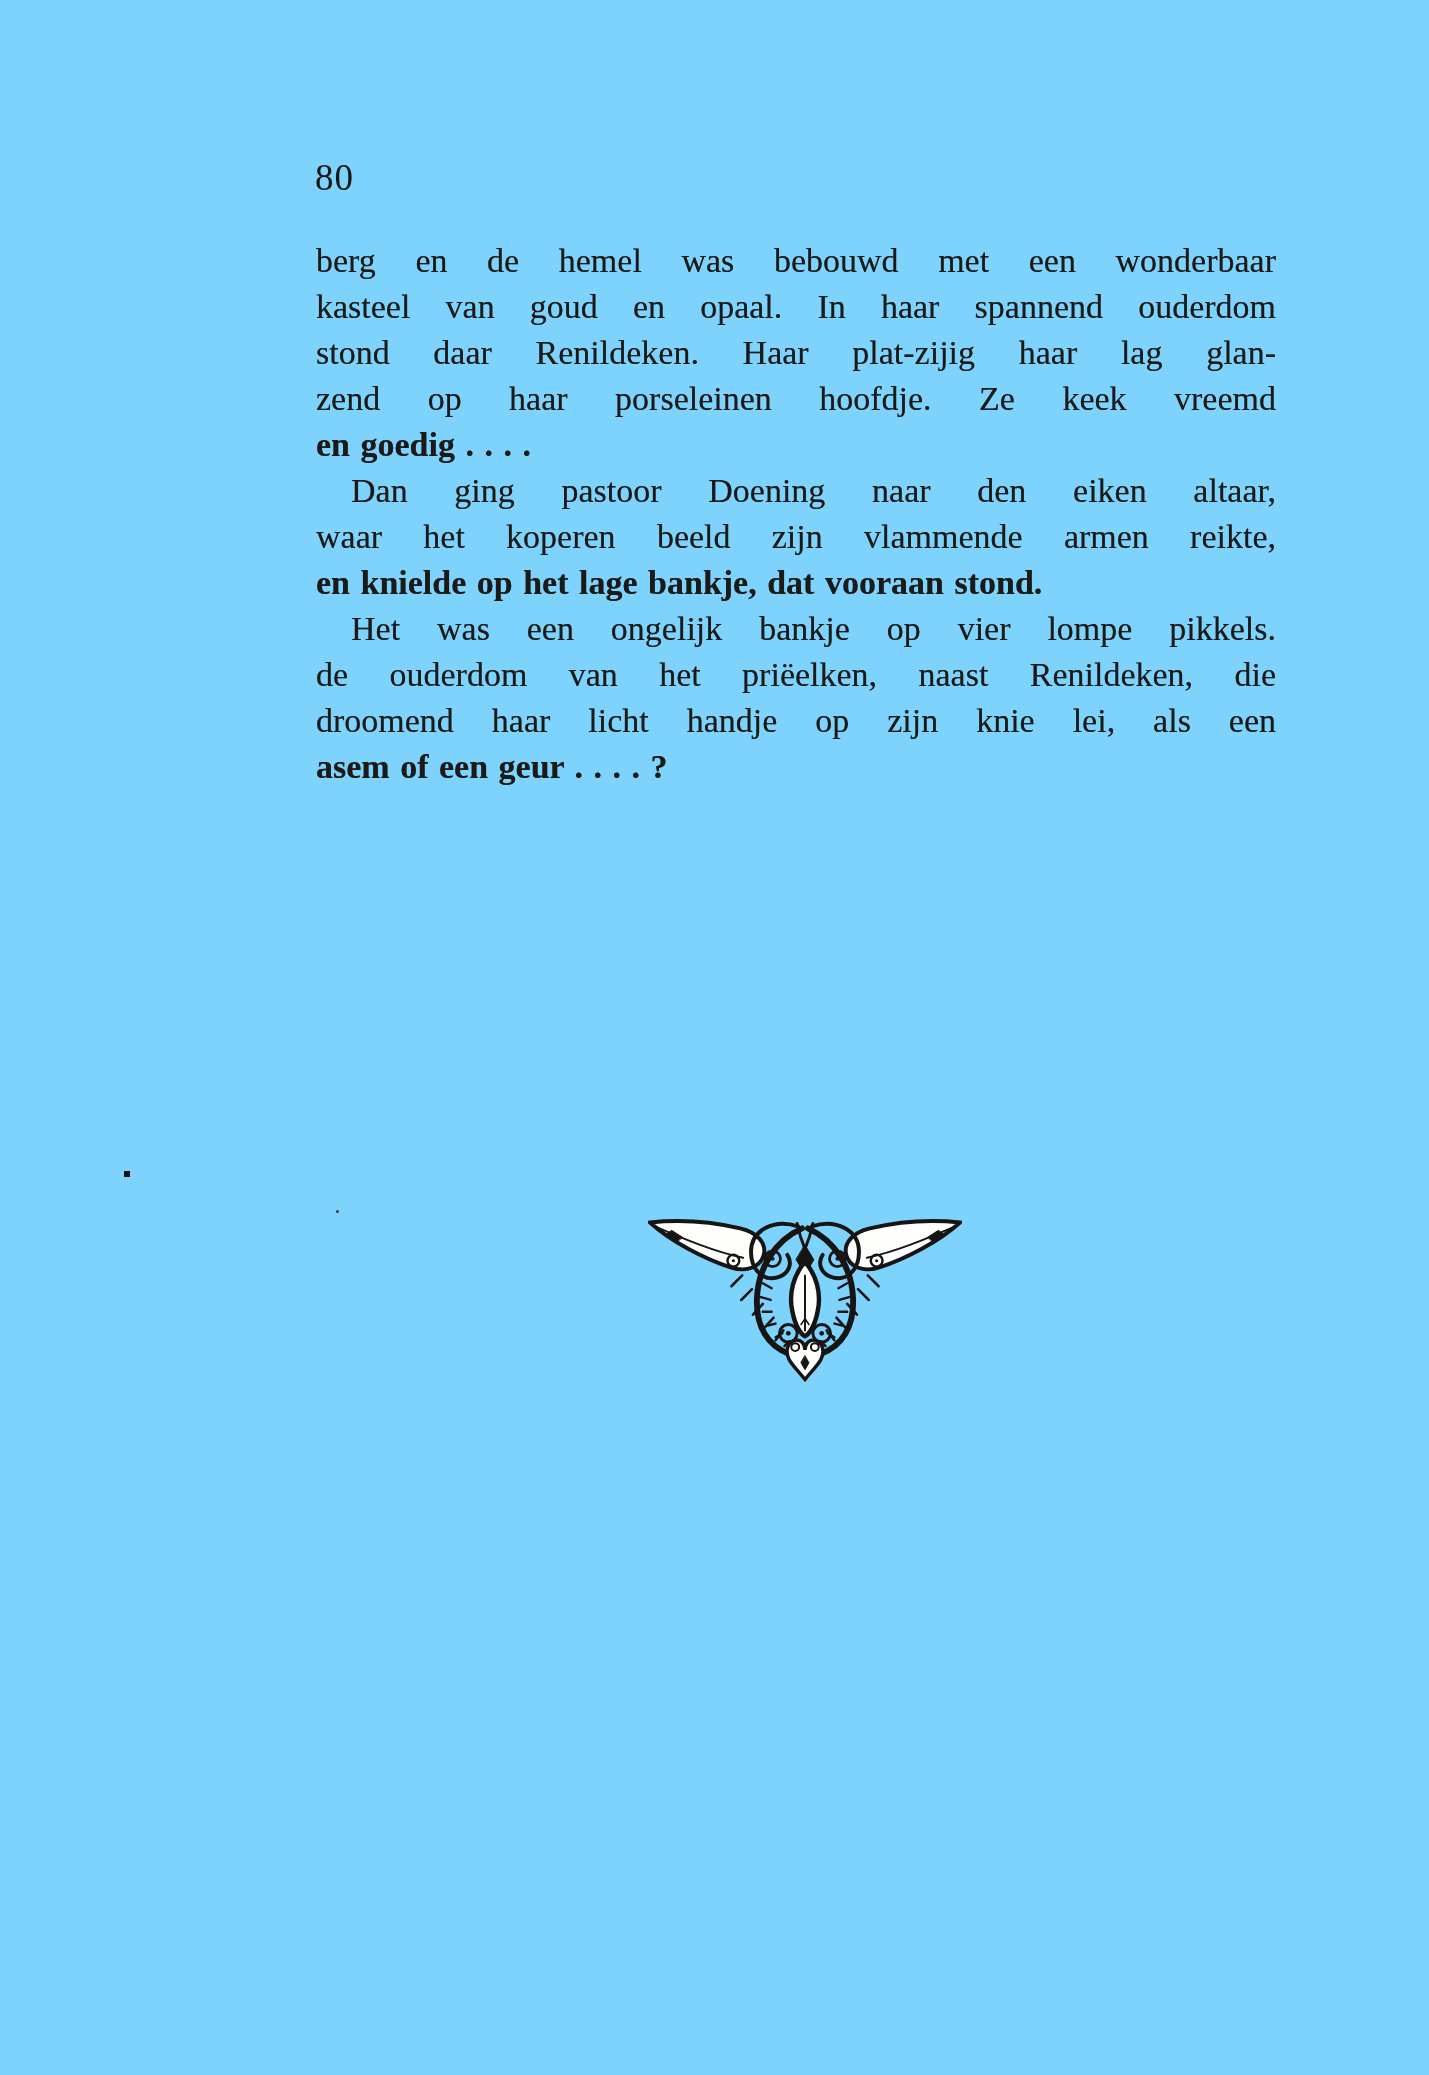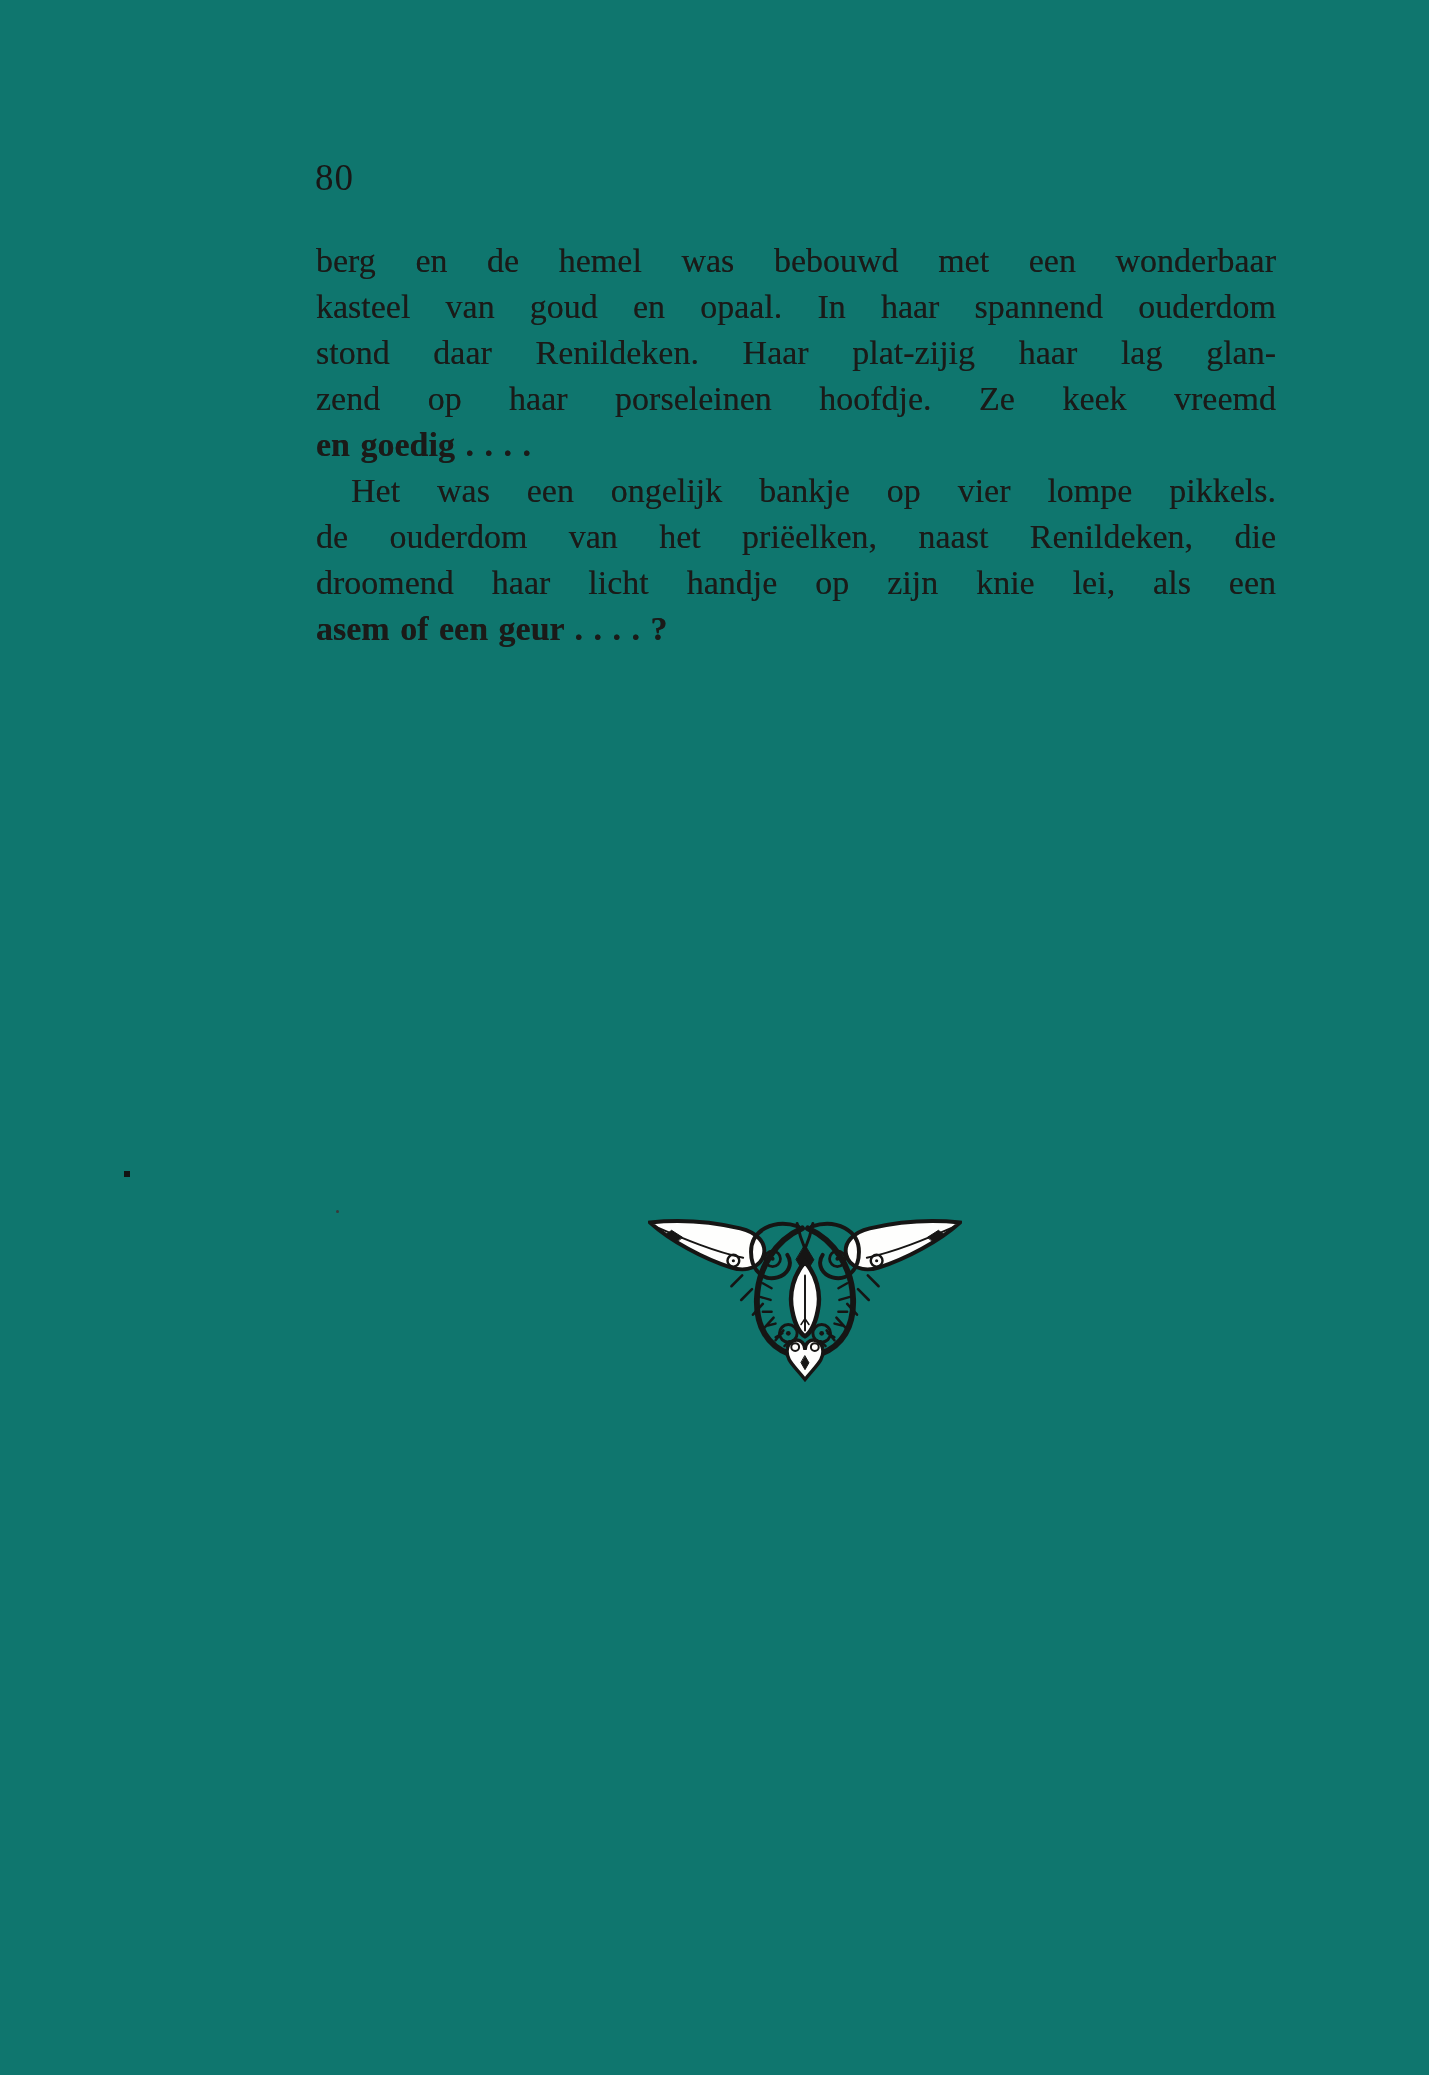--- a/index.html
+++ b/index.html
@@ -4,21 +4,21 @@
 <style>
   html, body {
     margin: 0;
     padding: 0;
     background: #ffffff;
   }
   .page {
     position: relative;
     width: 1429px;
     height: 2075px;
-    background: #0f766e;
+    background: #7dd3fc;
     overflow: hidden;
     font-family: "Liberation Serif", "DejaVu Serif", serif;
     color: #181716;
   }
   .page-number {
     position: absolute;
     left: 315px;
     top: 156px;
     font-size: 37px;
     letter-spacing: 1px;
@@ -69,20 +69,25 @@
 
   <div class="page-number">80</div>
 
   <div class="text-block" id="text-block">
       <div class="para">
         <div class="line">berg en de hemel was bebouwd met een wonderbaar</div>
         <div class="line">kasteel van goud en opaal. In haar spannend ouderdom</div>
         <div class="line">stond daar Renildeken. Haar plat-zijig haar lag glan-</div>
         <div class="line">zend op haar porseleinen hoofdje. Ze keek vreemd</div>
         <div class="line last">en goedig . . . .</div>
+      </div>
+      <div class="para indent">
+        <div class="line">Dan ging pastoor Doening naar den eiken altaar,</div>
+        <div class="line">waar het koperen beeld zijn vlammende armen reikte,</div>
+        <div class="line last">en knielde op het lage bankje, dat vooraan stond.</div>
       </div>
       <div class="para indent">
         <div class="line">Het was een ongelijk bankje op vier lompe pikkels.</div>
         <div class="line">de ouderdom van het priëelken, naast Renildeken, die</div>
         <div class="line">droomend haar licht handje op zijn knie lei, als een</div>
         <div class="line last">asem of een geur . . . . ?</div>
       </div>
     </div>
 
   <svg class="ornament" viewBox="0 0 320 168" xmlns="http://www.w3.org/2000/svg">

